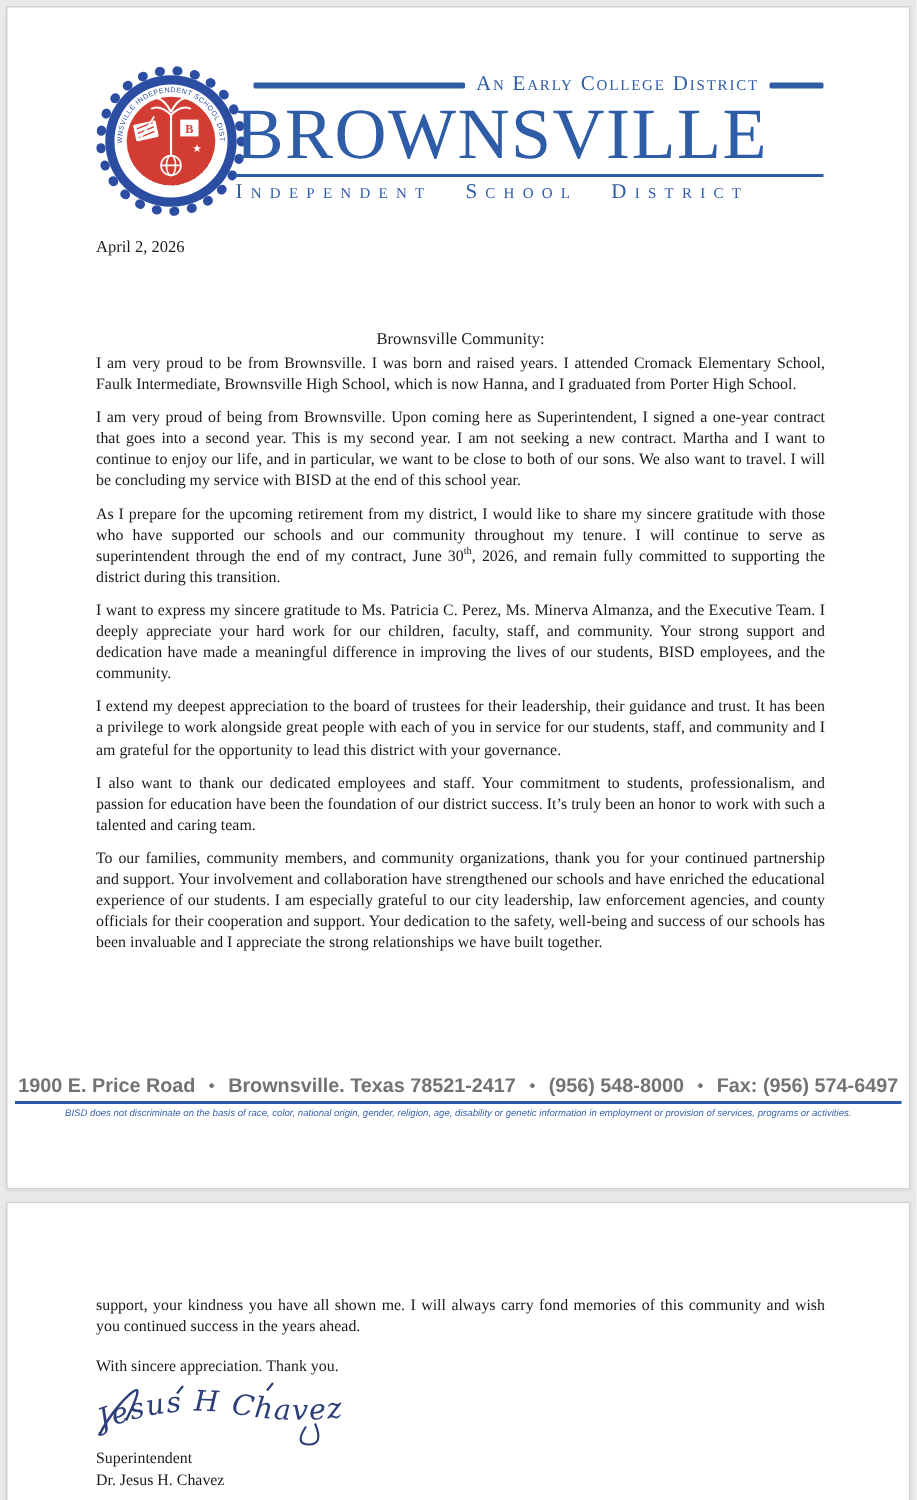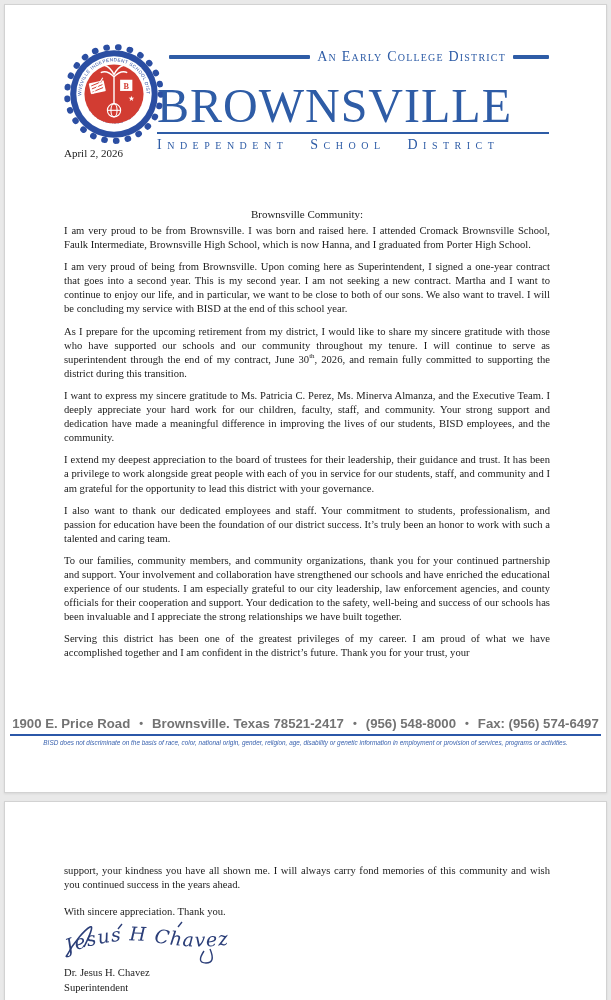--- a/index.html
+++ b/index.html
@@ -22,30 +22,30 @@
   .tagline-row { display:flex; align-items:center; gap:7px; }
   .tag-bar { height:4px; background:#2e5ca6; border-radius:1px; }
   .tag-bar.l { flex:1; margin-left:12px; }
   .tag-bar.r { width:36px; }
   .tagline {
     font-variant:small-caps; font-weight:400; font-size:14px;
     letter-spacing:1.2px; white-space:nowrap;
   }
   .brand-title {
     font-size:48px; line-height:46px; letter-spacing:1px;
-    margin-top:18px; white-space:nowrap;
+    margin-top:2px; white-space:nowrap;
   }
   .brand-sub {
     margin-top:3px; border-top:2.5px solid #2e5ca6; padding-top:3px;
     font-variant:small-caps; font-size:14px; letter-spacing:5.5px;
     word-spacing:13px; white-space:nowrap;
   }
 
   
-  .letter-text { position:absolute; left:59px; top:142px; width:486px; }
+  .letter-text { position:absolute; left:59px; top:154px; width:486px; }
   .date-line { font-size:11px; margin-bottom:49px; }
   .salutation { font-size:11px; margin-bottom:4px;text-align:center; }
   .para {
     font-size:10.6px; line-height:14.1px; text-align:justify;
     margin-bottom:8px; color:#1a1a1a;
   }
   .para sup { font-size:7px; line-height:0; }
 
   
   .p1-footer { position:absolute; left:0; right:0; top:711px; }
@@ -126,28 +126,27 @@
         <div class="tag-bar r"></div>
       </div>
       <div class="brand-title">BROWNSVILLE</div>
       <div class="brand-sub">Independent School District</div>
     </div>
 
     <div class="letter-text">
       <div class="date-line">April 2, 2026</div>
       <div class="salutation">Brownsville Community:</div>
 
-      <p class="para">I am very proud to be from Brownsville. I was born and raised here. I attended Cromack Brownsville School, Faulk Intermediate, Brownsville High School, which is now Hanna, and I graduated from Porter High School.</p>
+      <p class="para">I am very proud to be from Brownsville. I was born and raised years. I attended Cromack Elementary School, Faulk Intermediate, Brownsville High School, which is now Hanna, and I graduated from Porter High School.</p>
       <p class="para">I am very proud of being from Brownsville. Upon coming here as Superintendent, I signed a one-year contract that goes into a second year. This is my second year. I am not seeking a new contract. Martha and I want to continue to enjoy our life, and in particular, we want to be close to both of our sons. We also want to travel. I will be concluding my service with BISD at the end of this school year.</p>
       <p class="para"><span>As I prepare for the upcoming retirement from my district, I would like to share my sincere gratitude with those who have supported our schools and our community throughout my tenure. I will continue to serve as superintendent through the end of my contract, June 30</span><sup>th</sup><span>, 2026, and remain fully committed to supporting the district during this transition.</span></p>
       <p class="para">I want to express my sincere gratitude to Ms. Patricia C. Perez, Ms. Minerva Almanza, and the Executive Team. I deeply appreciate your hard work for our children, faculty, staff, and community. Your strong support and dedication have made a meaningful difference in improving the lives of our students, BISD employees, and the community.</p>
       <p class="para">I extend my deepest appreciation to the board of trustees for their leadership, their guidance and trust. It has been a privilege to work alongside great people with each of you in service for our students, staff, and community and I am grateful for the opportunity to lead this district with your governance.</p>
       <p class="para">I also want to thank our dedicated employees and staff. Your commitment to students, professionalism, and passion for education have been the foundation of our district success. It’s truly been an honor to work with such a talented and caring team.</p>
       <p class="para">To our families, community members, and community organizations, thank you for your continued partnership and support.  Your involvement and collaboration have strengthened our schools and have enriched the educational experience of our students.  I am especially grateful to our city leadership, law enforcement agencies, and county officials for their cooperation and support. Your dedication to the safety, well-being and success of our schools has been invaluable and I appreciate the strong relationships we have built together.</p>
-      <p class="para">Serving this district has been one of the greatest privileges of my career. I am proud of what we have accomplished together and I am confident in the district’s future. Thank you for your trust, your</p>
     </div>
 
     <div class="p1-footer">
       <div class="address-line">
         <span>1900 E. Price Road</span><span class="bullet">•</span><span>Brownsville. Texas 78521-2417</span><span class="bullet">•</span><span>(956) 548-8000</span><span class="bullet">•</span><span>Fax: (956) 574-6497</span>
       </div>
       <div class="footer-rule"></div>
       <div class="disclaimer">BISD does not discriminate on the basis of race, color, national origin, gender, religion, age, disability or genetic information in employment or provision of services, programs or activities.</div>
     </div>
   </div>
@@ -162,17 +161,17 @@
           <path id="sigPath" d="M8,34 Q55,16 100,24 T190,22" fill="none"></path>
         </defs>
         <text font-size="19" font-style="italic" fill="#2b3e78" font-family="DejaVu Serif, serif" letter-spacing="1">
           <textPath href="#sigPath">Jesus H Chavez</textPath>
         </text>
         <path d="M6,38 C14,22 26,10 30,8 C34,6 30,16 24,28" stroke="#2b3e78" stroke-width="1.6" fill="none"></path>
         <path d="M58,10 l4,-5 M118,8 l4,-5" stroke="#2b3e78" stroke-width="1.4" fill="none"></path>
         <path d="M150,30 q6,14 -4,14 q-10,0 -2,-12" stroke="#2b3e78" stroke-width="1.4" fill="none"></path>
       </svg>
 
+      <div class="signer">Superintendent</div>
       <div class="signer">Dr. Jesus H. Chavez</div>
-      <div class="signer">Superintendent</div>
     </div>
   </div>
 </div>
 
 </body></html>

